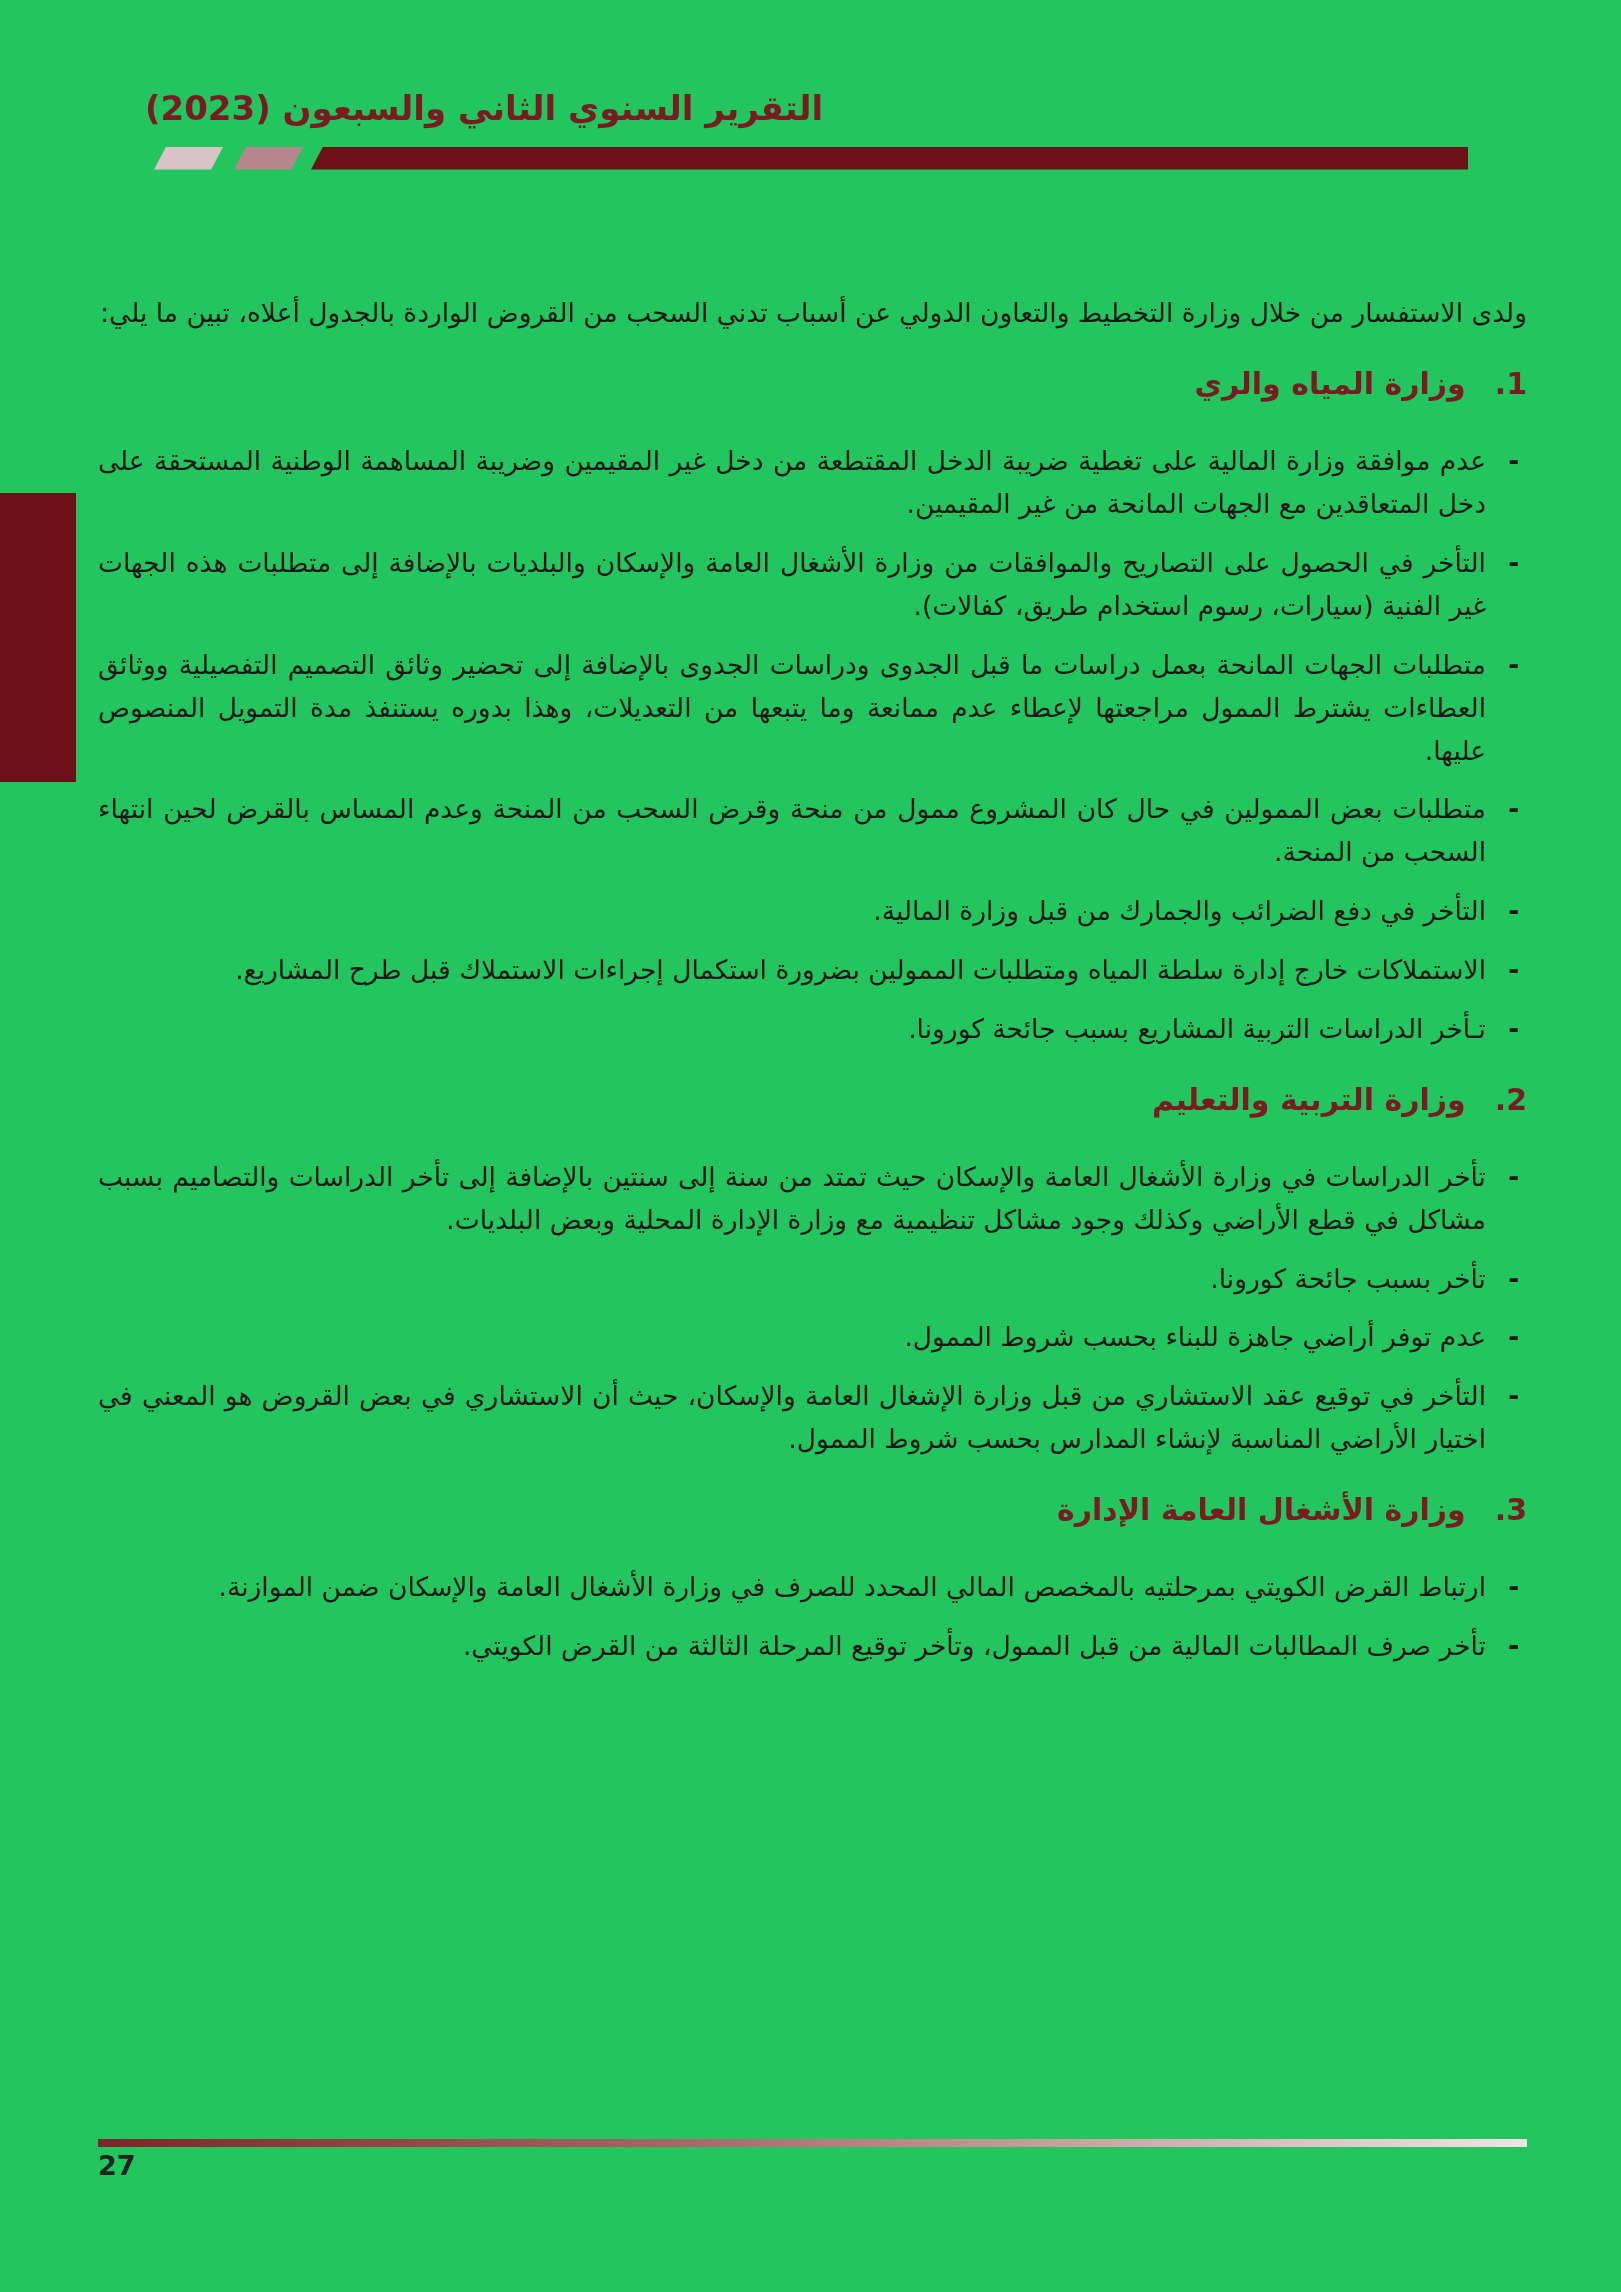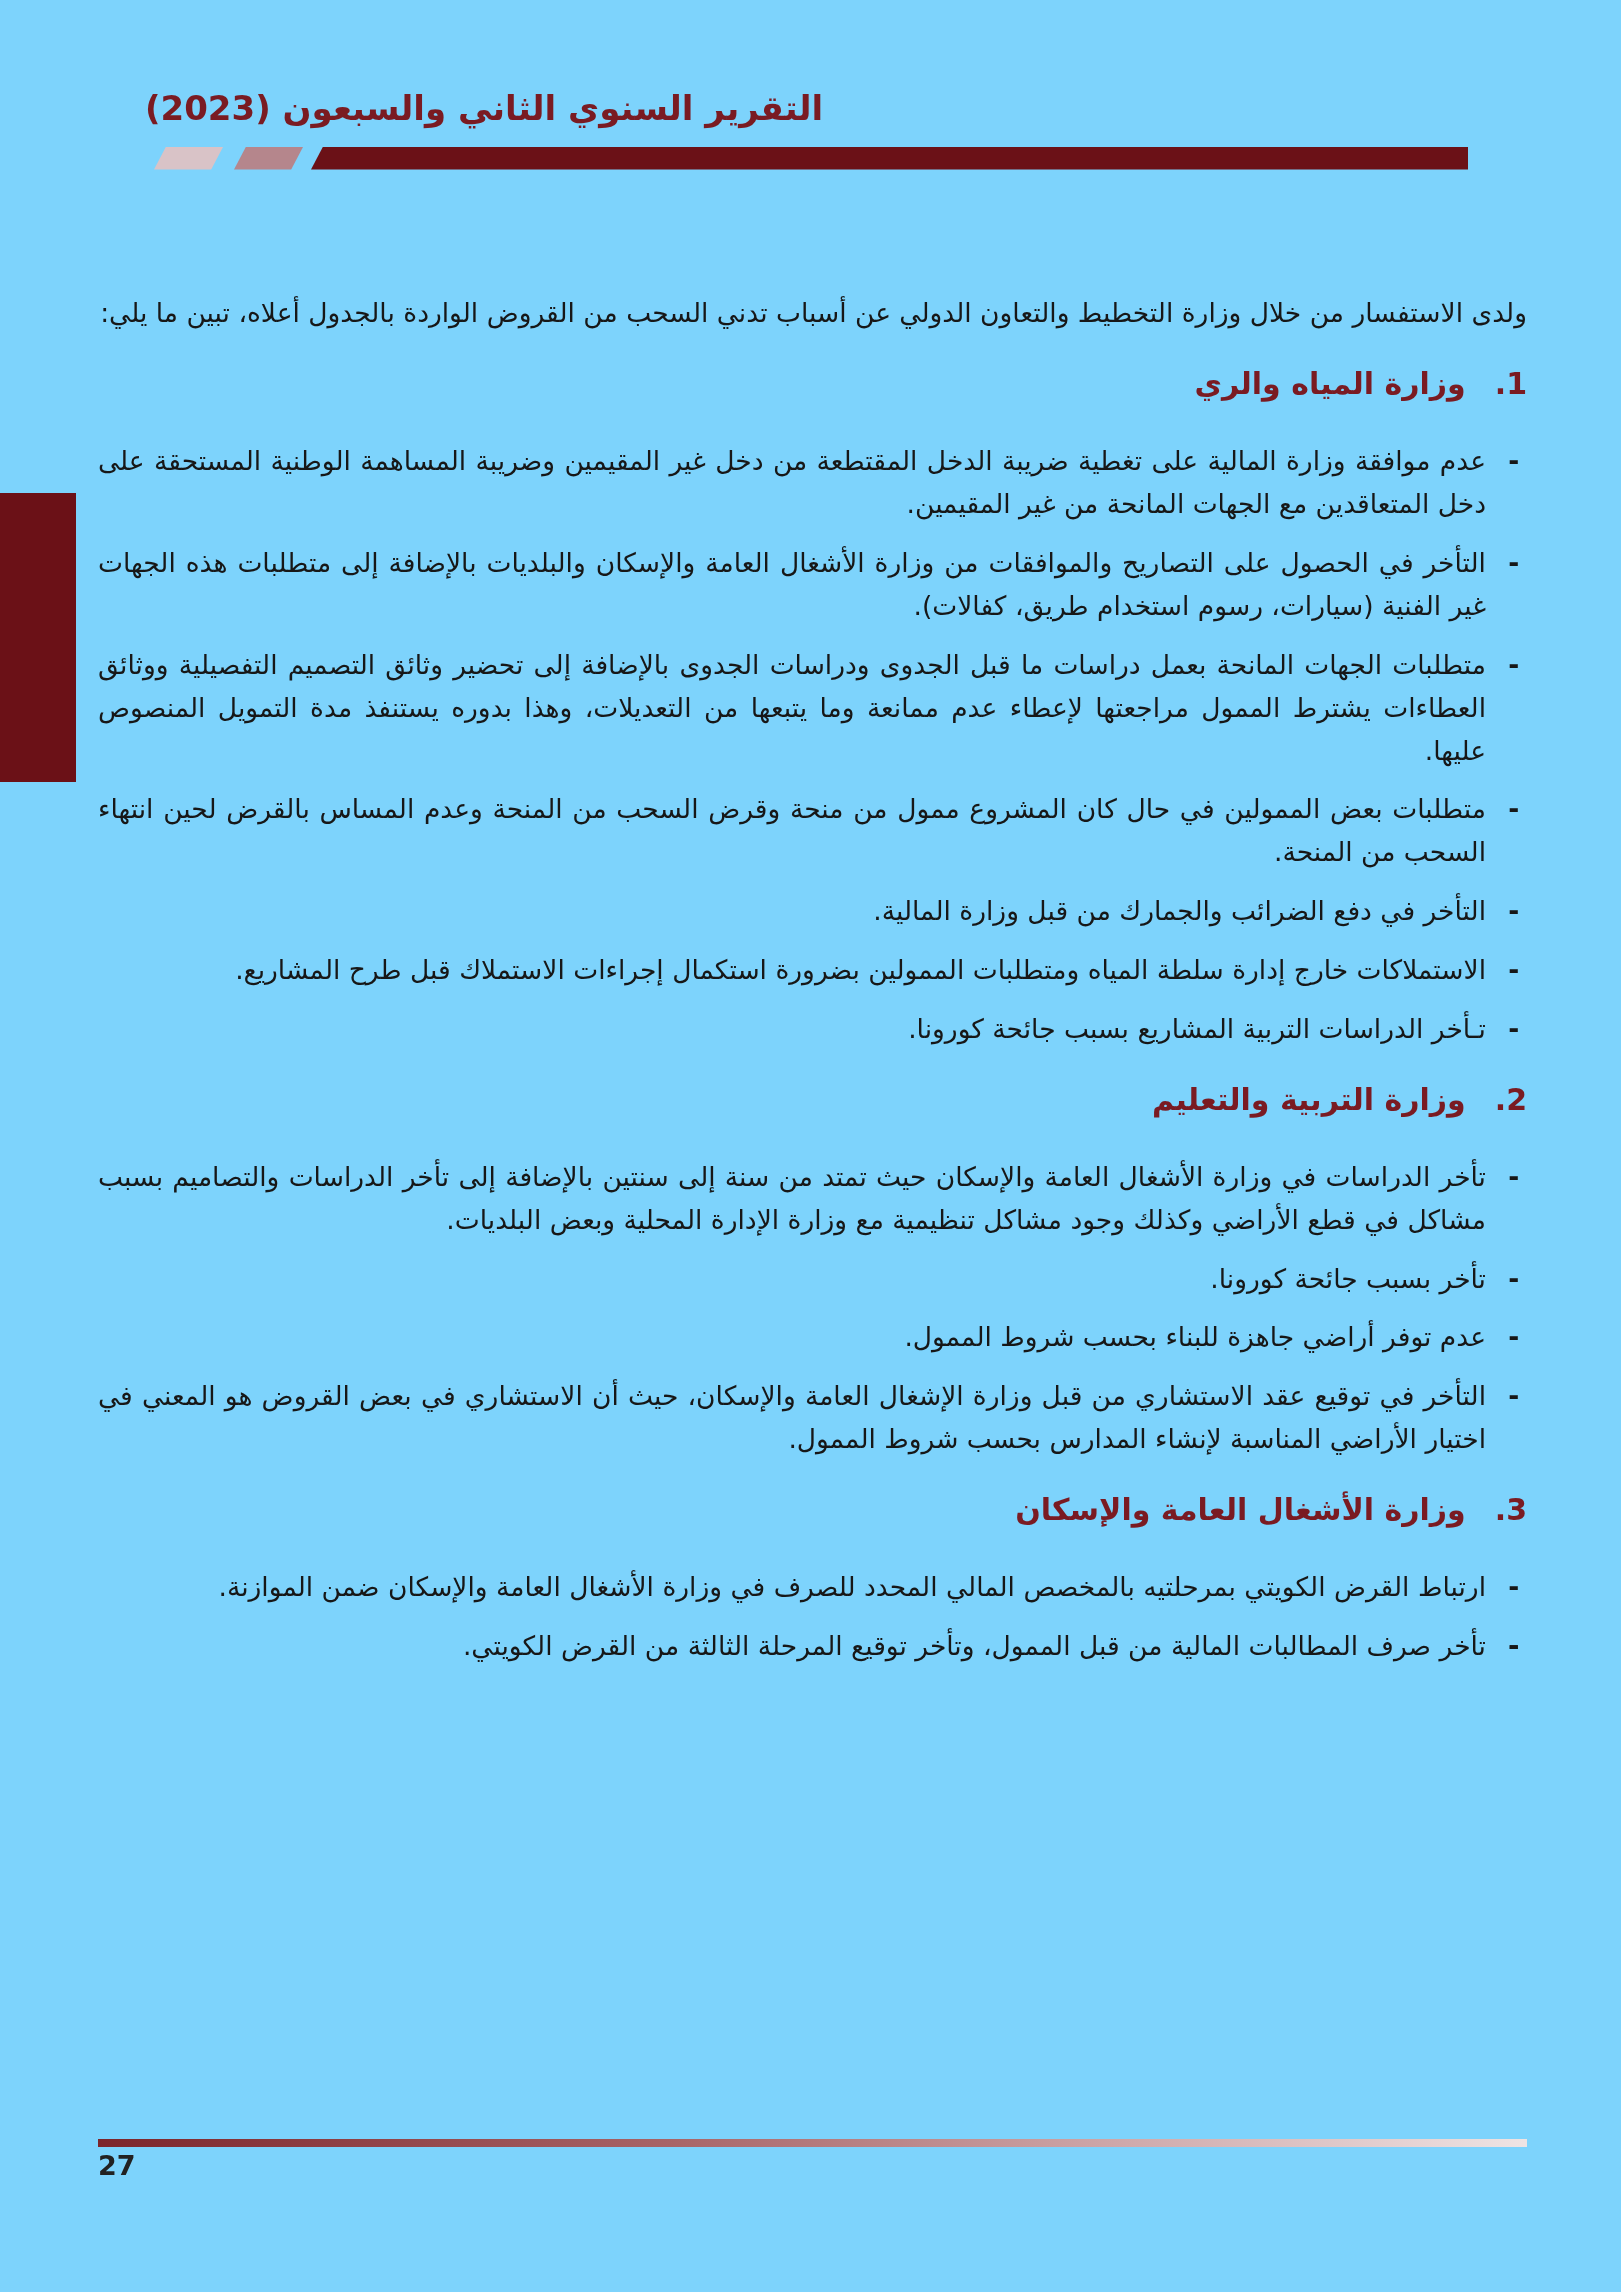--- a/index.html
+++ b/index.html
@@ -1,20 +1,20 @@
 <!DOCTYPE html>
 <html lang="ar" dir="rtl"><head>
 <meta charset="utf-8">
 <style>
   html, body { margin: 0; padding: 0; background: #ffffff; }
   .page {
     position: relative;
     width: 1621px;
     height: 2293px;
-    background: #7dd3fc;
+    background: #22c55e;
     overflow: hidden;
     direction: rtl;
     font-family: "DejaVu Sans", sans-serif;
     color: #171717;
   }
 
   
   .header-title {
     position: absolute;
     top: 88px;
@@ -212,21 +212,21 @@
   <div class="bullet">
     <span class="dash">-</span>
     <span class="btext">التأخر في توقيع عقد الاستشاري من قبل وزارة الإشغال العامة والإسكان، حيث أن الاستشاري في بعض القروض هو المعني في اختيار الأراضي المناسبة لإنشاء المدارس بحسب شروط الممول.</span>
   </div>
 </div>
   </section>
 
   <section class="section">
     <h2 class="sec-heading">
       <span class="sec-num">3.</span>
-      <span class="sec-title">وزارة الأشغال العامة والإسكان</span>
+      <span class="sec-title">وزارة الأشغال العامة الإدارة</span>
     </h2>
     <div class="bullets">
   <div class="bullet">
     <span class="dash">-</span>
     <span class="btext">ارتباط القرض الكويتي بمرحلتيه بالمخصص المالي المحدد للصرف في وزارة الأشغال العامة والإسكان ضمن الموازنة.</span>
   </div>
 
   <div class="bullet">
     <span class="dash">-</span>
   </div>

